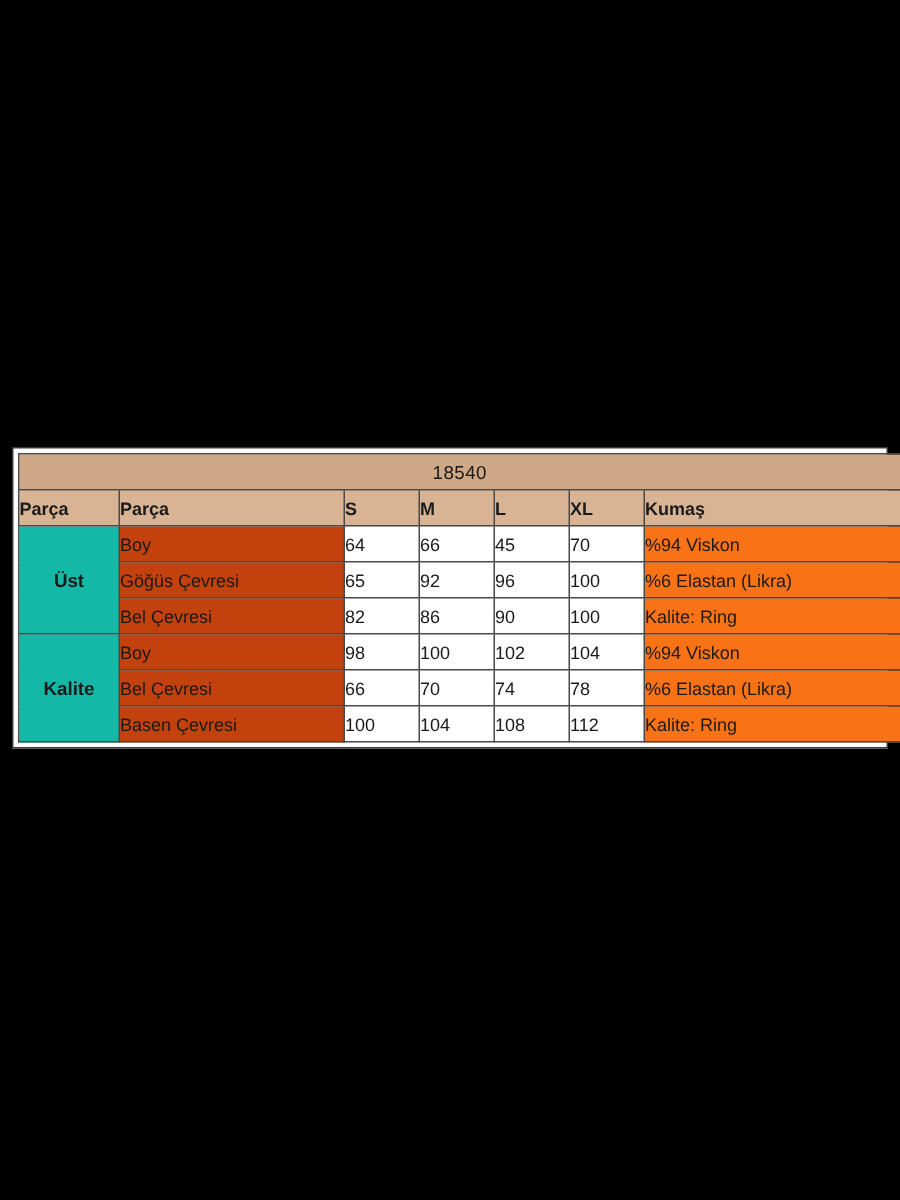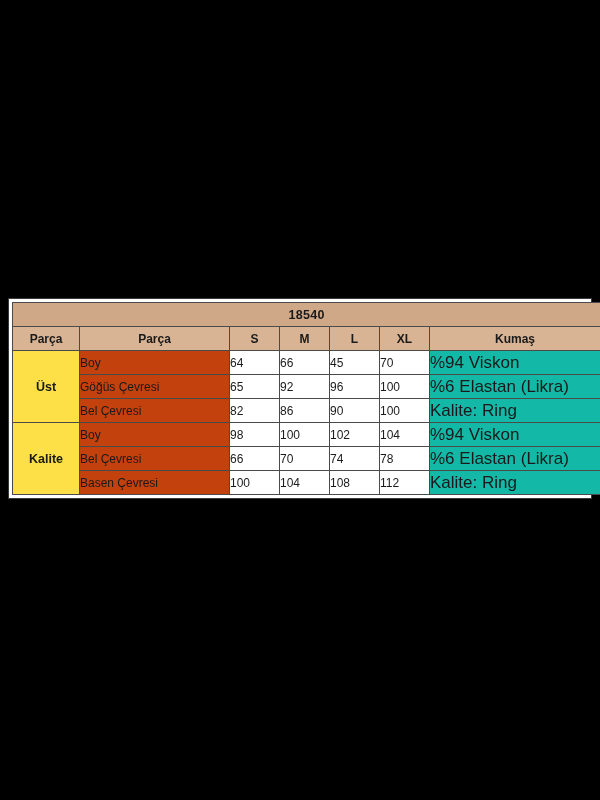--- a/index.html
+++ b/index.html
@@ -39,38 +39,37 @@
     border: 1px solid #4a4a4a;
     padding: 0;
     height: 23px;
     vertical-align: middle;
   }
 
   
   .title-cell {
     background: #cfa888;
     text-align: center;
-    font-weight: bold;
+    font-weight: normal;
     font-size: 12.5px;
     letter-spacing: 0.3px;
     height: 22px;
   }
 
   
   .hdr {
     background: #d8b495;
-    text-align: center;
     font-weight: bold;
     font-size: 12px;
     height: 23px;
   }
 
   
   .group-cell {
-    background: #fde047;
+    background: #14b8a6;
     text-align: center;
     font-weight: bold;
     font-size: 12.5px;
   }
 
   .measure-cell {
     text-align: left;
     padding-left: 8px;
     font-size: 12px;
     background: #c2410c;
@@ -78,22 +77,22 @@
 
   .num-cell {
     text-align: left;
     font-size: 12px;
     background: #ffffff;
   }
 
   .fabric-cell {
     text-align: left;
     padding-left: 8px;
-    font-size: 17px;
-    background: #14b8a6;
+    font-size: 12px;
+    background: #f97316;
   }
 
   
   col.c-group { width: 67px; }
   col.c-measure { width: 150px; }
   col.c-size { width: 50px; }
   col.c-fabric { width: 171px; }
 </style>
 </head>
 <body>

